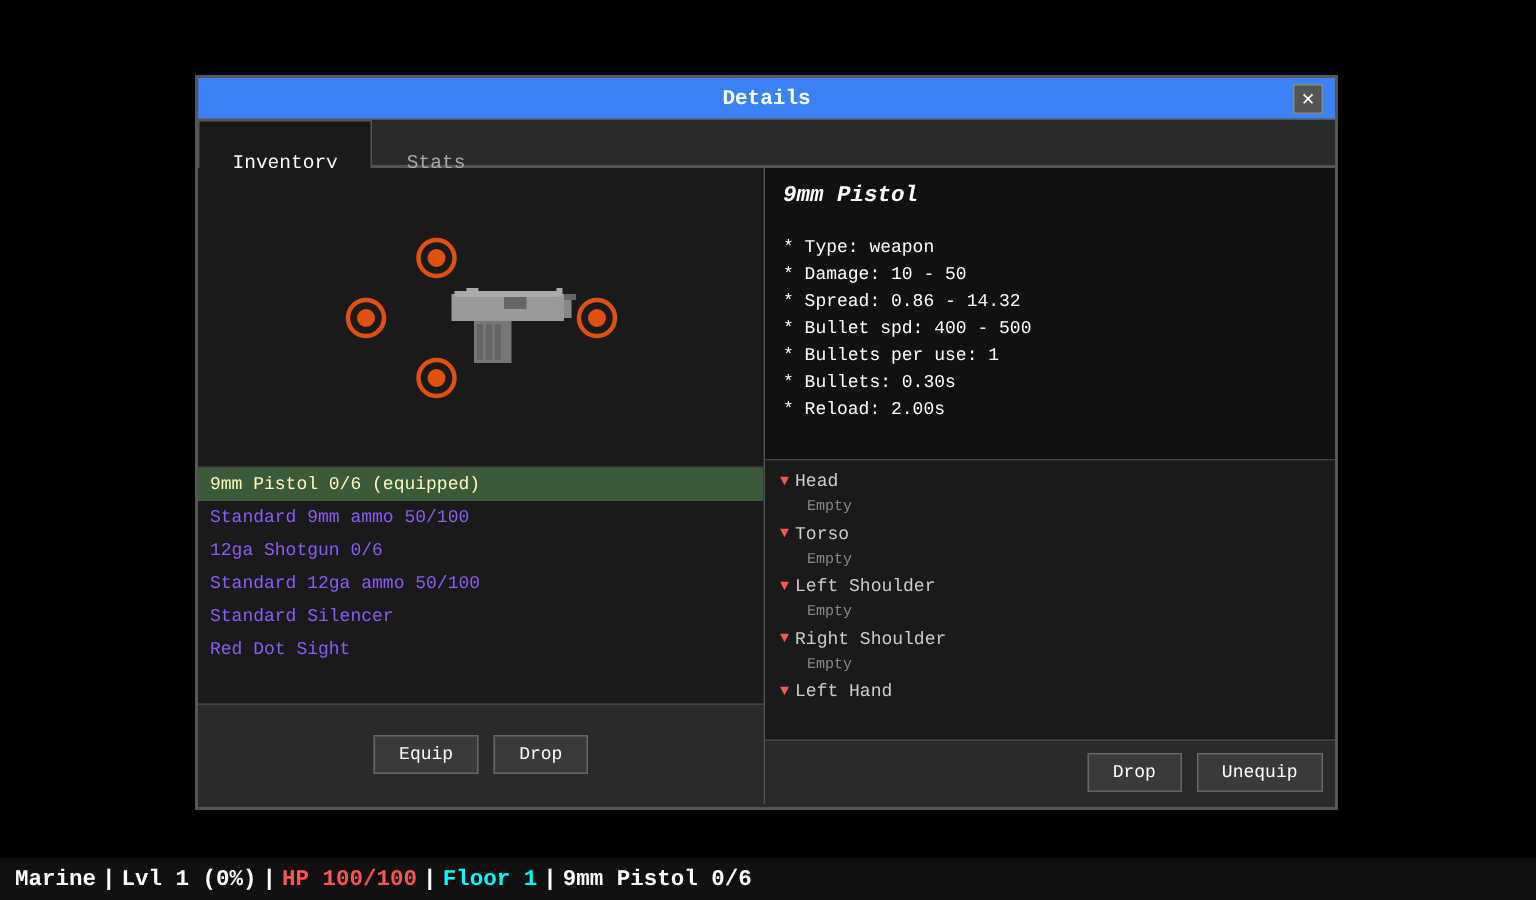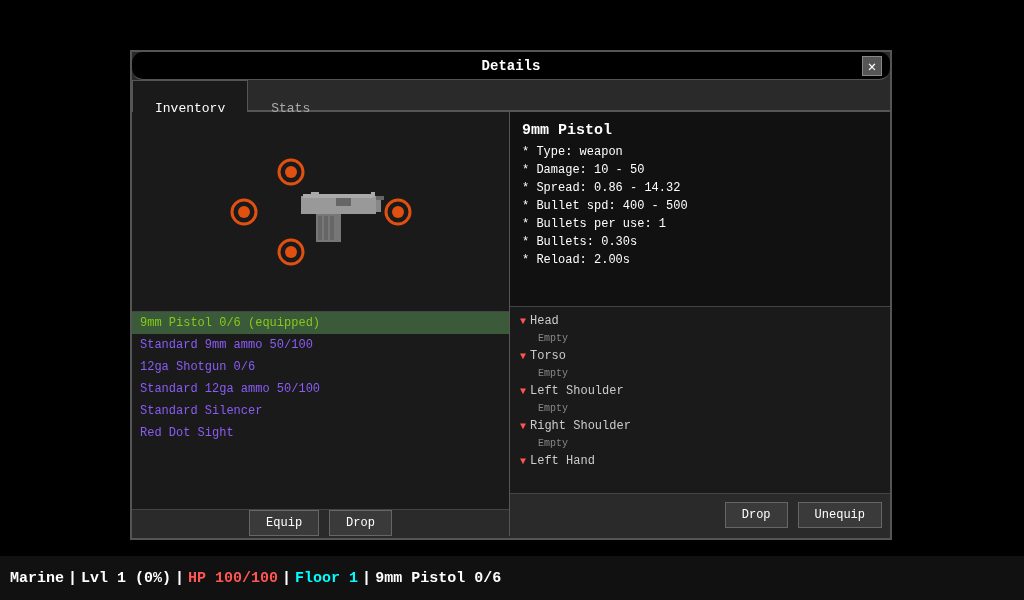--- a/index.html
+++ b/index.html
@@ -11,21 +11,21 @@
       overflow: hidden;
       position: relative;
     }
 
     
     .status-bar {
       position: absolute;
       bottom: 0;
       left: 0;
       width: 1024px;
-      height: 44px;
+      height: 28px;
       background: #111;
       display: flex;
       align-items: center;
       padding: 0 10px;
       font-size: 15px;
       color: #fff;
       font-weight: bold;
     }
     .status-bar .sep { color: #fff; margin: 0 4px; }
     .status-name { color: #fff; font-weight: bold; }
@@ -38,28 +38,27 @@
     .window {
       position: absolute;
       top: 50px;
       left: 130px;
       width: 762px;
       height: 490px;
       background: #2a2a2a;
       border: 2px solid #555;
     }
     .window-title-bar {
-      background: #000000;
+      background: #3b82f6;
       height: 28px;
       display: flex;
       align-items: center;
       justify-content: center;
       position: relative;
       border-bottom: 1px solid #555;
-      border-radius: 11px;
     }
     .window-title {
       color: #fff;
       font-size: 14px;
       font-weight: bold;
     }
     .window-close {
       position: absolute;
       right: 8px;
       top: 4px;
@@ -153,29 +152,29 @@
     .inventory-list::-webkit-scrollbar-thumb { background: #555; }
 
     .inv-item {
       padding: 4px 8px;
       color: #8b5cf6;
       font-size: 12px;
       cursor: pointer;
     }
     .inv-item.selected {
       background: #3a5a3a;
-      color: #84cc16;
+      color: #fef9c3;
     }
 
     
     .left-buttons {
       display: flex;
       justify-content: center;
       gap: 10px;
-      padding: 0;
+      padding: 20px;
       background: #2a2a2a;
       border-top: 1px solid #444;
     }
     .btn {
       background: #3a3a3a;
       border: 1px solid #666;
       color: #fff;
       padding: 5px 16px;
       font-size: 12px;
       font-family: 'Courier New', Courier, monospace;
@@ -194,22 +193,23 @@
       background: #111;
       padding: 10px 12px;
       height: 195px;
       border-bottom: 1px solid #444;
       overflow: hidden;
     }
     .stats-title {
       color: #fff;
       font-size: 15px;
       font-weight: bold;
-      margin-bottom: 4px;
+      margin-bottom: 17px;
       font-family: 'Courier New', Courier, monospace;
+      font-style: italic;
     }
     .stat-line {
       color: #fff;
       font-size: 12px;
       line-height: 1.5;
       font-family: 'Courier New', Courier, monospace;
     }
 
     
     .equipment-panel {

